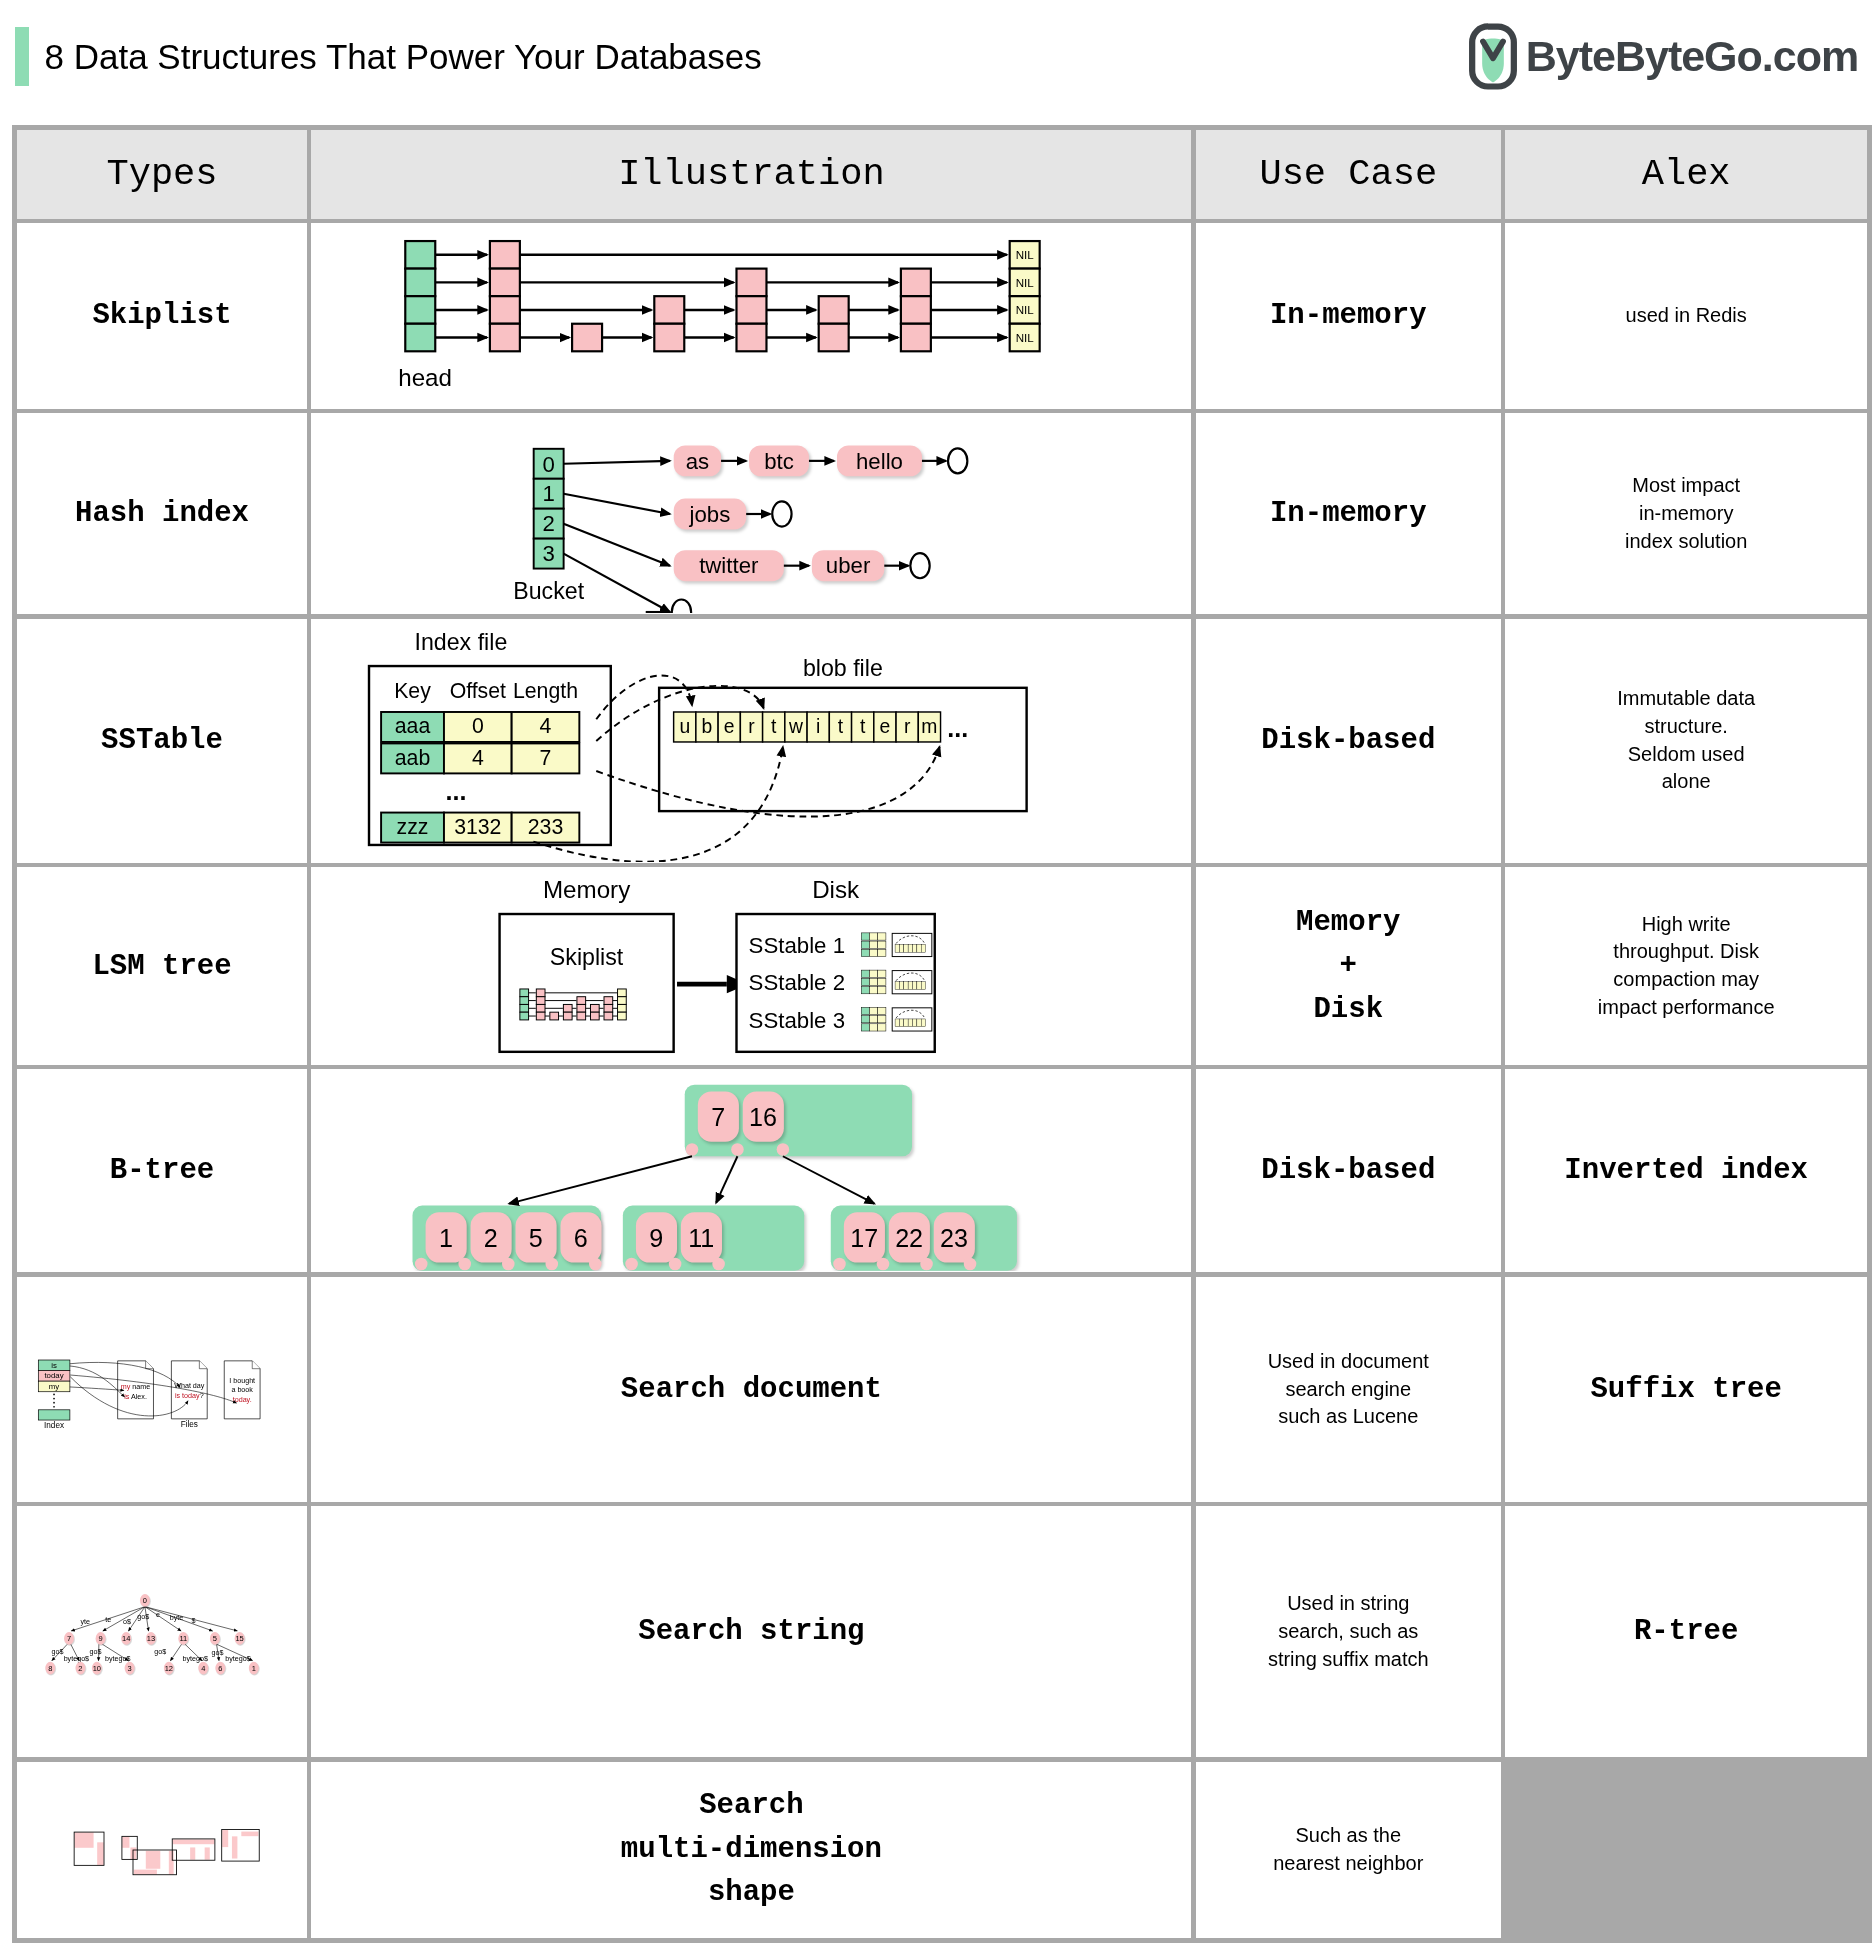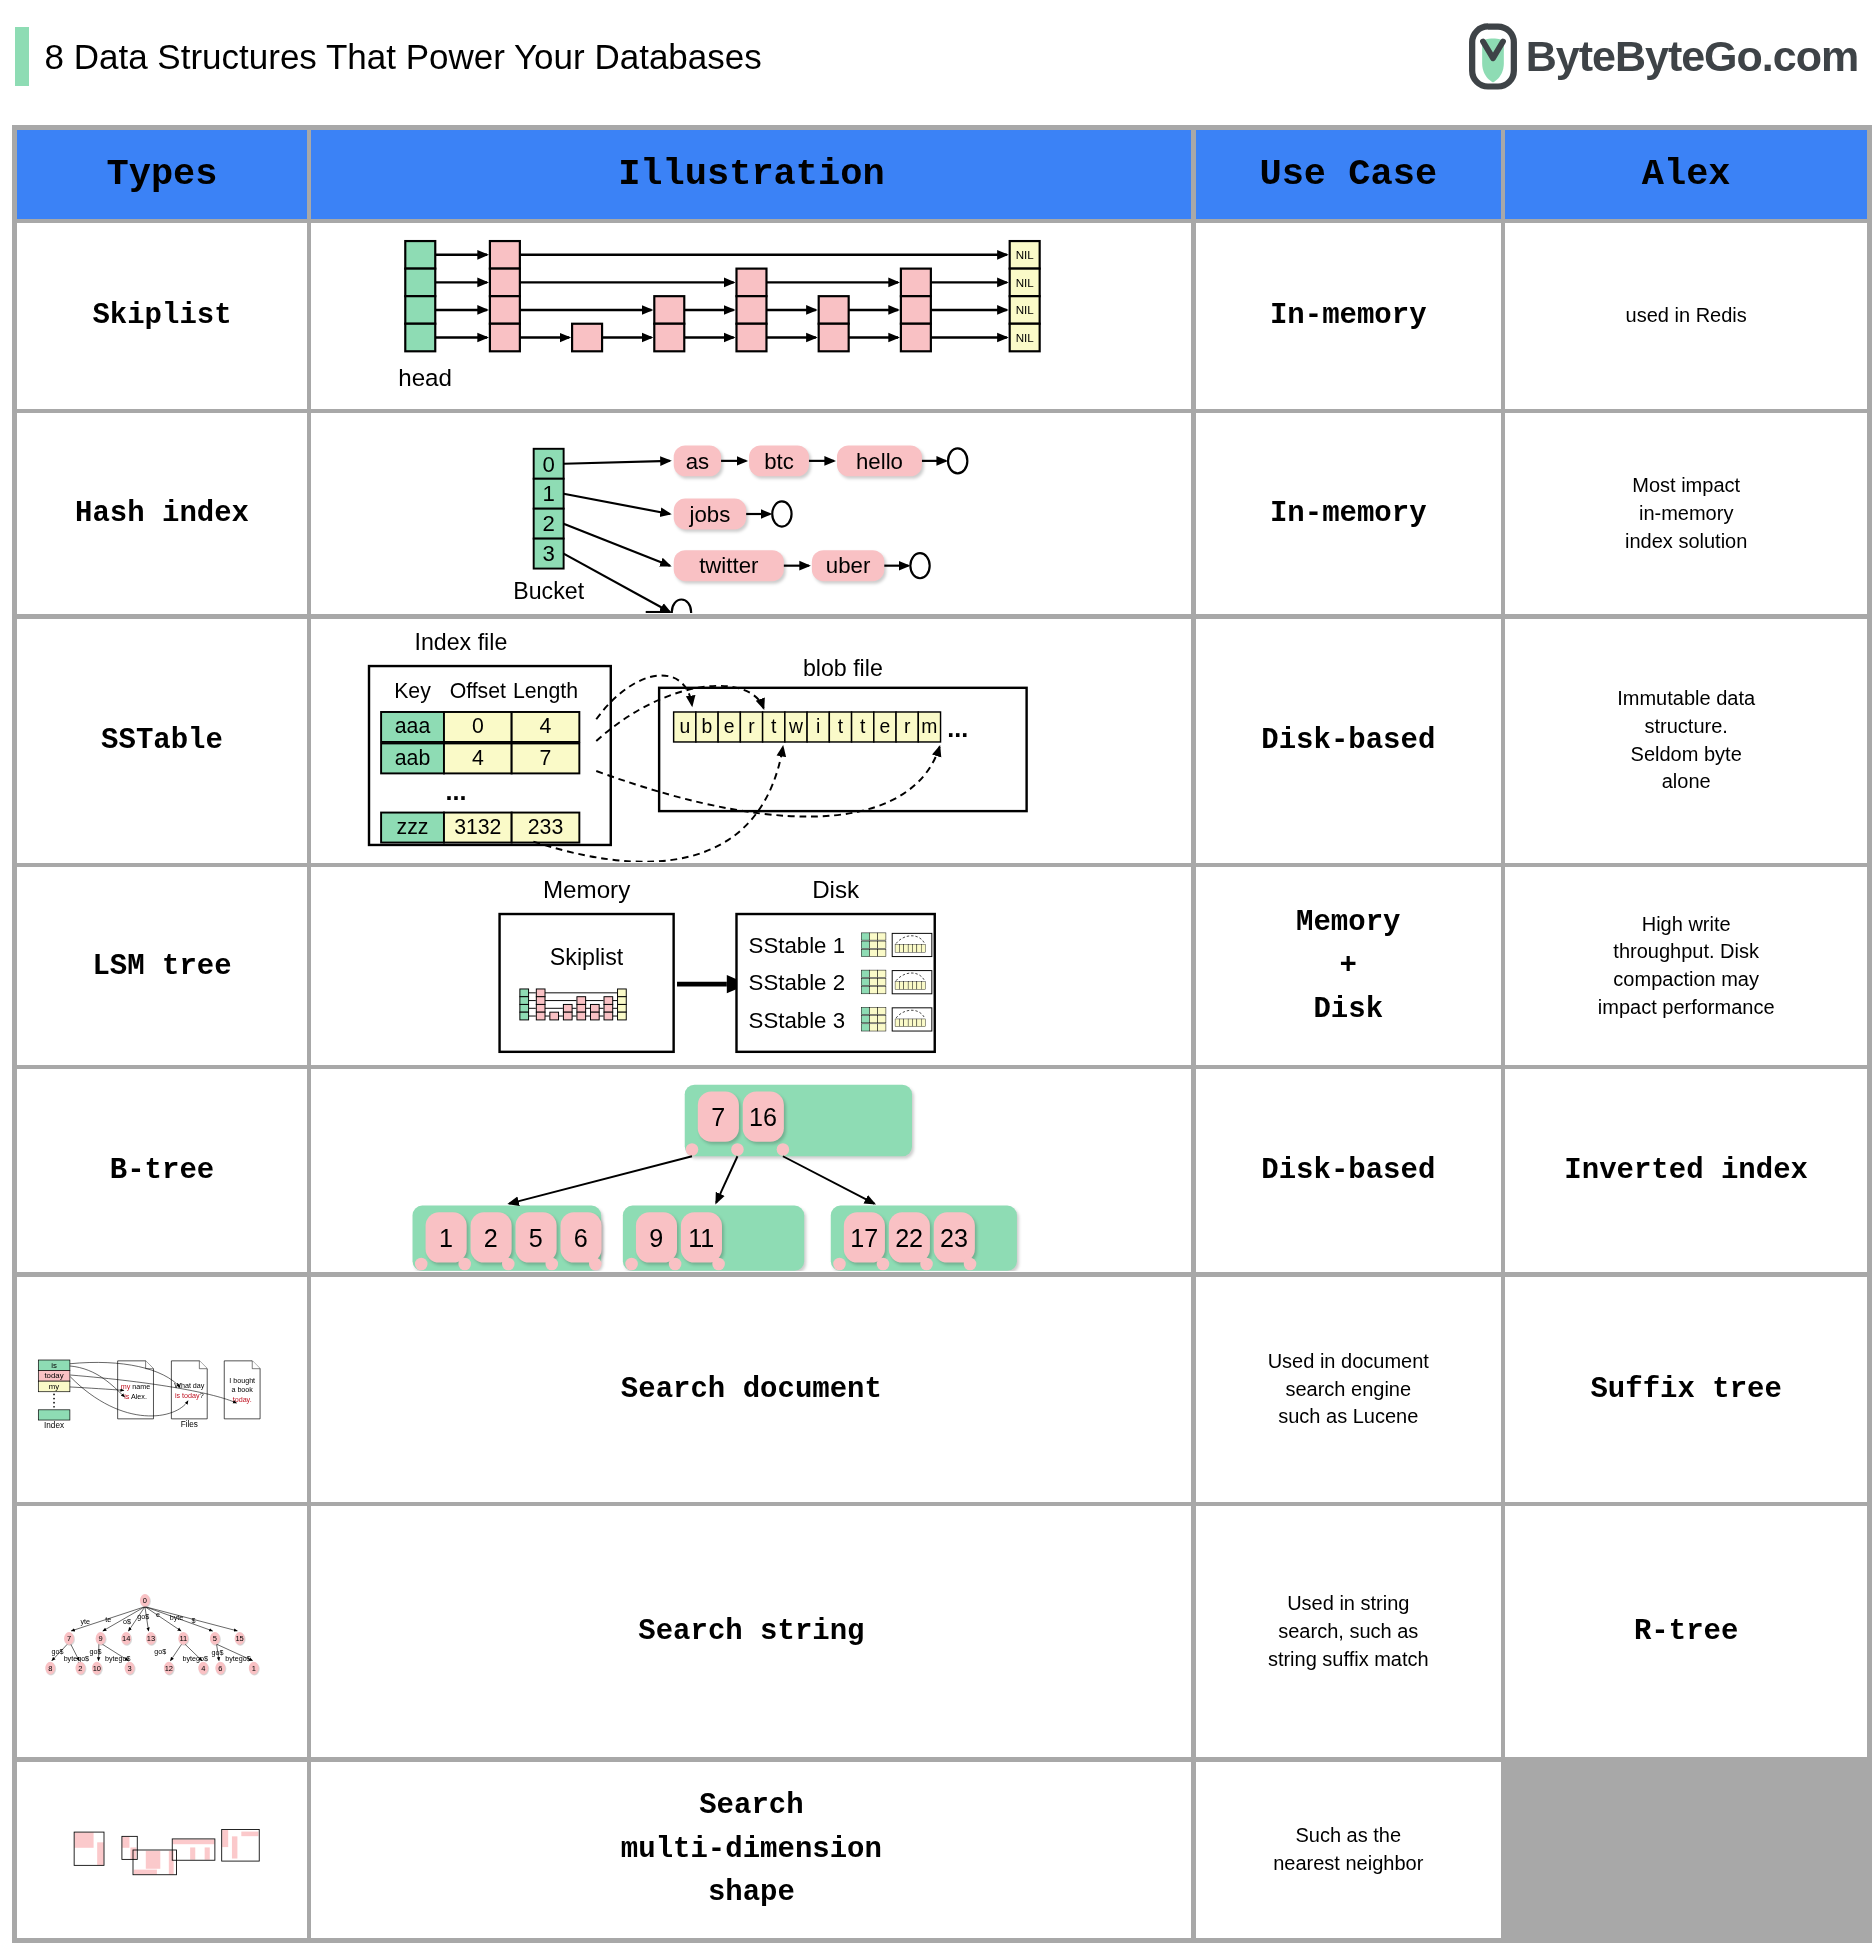--- a/index.html
+++ b/index.html
@@ -6,21 +6,21 @@
   body{width:1877px;height:1955px;font-family:"Liberation Sans",sans-serif;color:#000;position:relative;}
   .titlebar{display:flex;align-items:center;margin:13.5px 12px 0 14.5px;height:86px;}
   .accent{width:14.5px;height:59px;background:#8edcb4;margin-right:15.5px;flex:none;}
   h1{font-size:35px;font-weight:400;margin:0;white-space:nowrap;}
   .logo{margin-left:auto;display:flex;align-items:center;gap:7.7px;margin-right:6.8px;}
   .logo-text{font-size:43px;font-weight:700;color:#3e4347;letter-spacing:-1px;}
   .tbl{display:grid;margin:25px 0 0 12px;grid-template-columns:290px 880px 305px 362px;
        grid-template-rows:89px 186px 201px 244px 198px 203px 225px 251px 176px;
        gap:4.4px;background:#a8a8a8;border:5.8px solid #a8a8a8;width:-moz-fit-content;width:fit-content;}
   .c{background:#fff;display:flex;align-items:center;justify-content:center;text-align:center;white-space:pre-line;overflow:hidden;}
-  .hdr{background:#3b82f6;font-family:"Liberation Mono",monospace;font-size:37px;font-weight:700;}
+  .hdr{background:#e5e5e5;font-family:"Liberation Mono",monospace;font-size:37px;font-weight:400;}
   .mono{font-family:"Liberation Mono",monospace;}
   .type{font-size:29px;font-weight:700;}
   .use{font-size:29px;line-height:1.5;font-weight:700;}
   .note{font-size:20px;line-height:1.38;}
   svg text{font-family:"Liberation Sans",sans-serif;}
 </style>
 </head>
 <body>
 
 <header class="titlebar">
@@ -211,21 +211,21 @@
         <text x="1219" y="234" font-size="40" text-anchor="middle" fill="#000" font-weight="normal">m</text>
         <text x="1256" y="242" font-size="52" text-anchor="start" fill="#000" font-weight="bold">...</text>
         <path d="M530,205 C610,95 715,85 728,176" stroke="#000" stroke-width="4" fill="none" stroke-dasharray="14 10" marker-end="url(#ah3)"></path>
         <path d="M530,250 C680,115 850,110 876,182" stroke="#000" stroke-width="4" fill="none" stroke-dasharray="14 10" marker-end="url(#ah3)"></path>
         <path d="M400,458 C700,555 880,480 916,262" stroke="#000" stroke-width="4" fill="none" stroke-dasharray="14 10" marker-end="url(#ah3)"></path>
         <path d="M530,312 C950,465 1190,420 1240,262" stroke="#000" stroke-width="4" fill="none" stroke-dasharray="14 10" marker-end="url(#ah3)"></path>
       </svg></div>
   <div class="c use mono">Disk-based</div>
   <div class="c note">Immutable data
 structure.
-Seldom byte
+Seldom used
 alone</div>
 
   <div class="c type mono">LSM tree</div>
   <div class="c" id="illo-3"><svg width="822" height="196" viewBox="0 0 1700 405">
         <defs>
           <marker id="ah4" viewBox="0 0 26 26" refX="20" refY="13" markerWidth="26" markerHeight="26" markerUnits="userSpaceOnUse" orient="auto">
             <path d="M0,3 L24,13 L0,23 Z"></path>
           </marker>
         </defs>
         <text x="510" y="62" font-size="50" text-anchor="middle" fill="#000" font-weight="normal">Memory</text>

